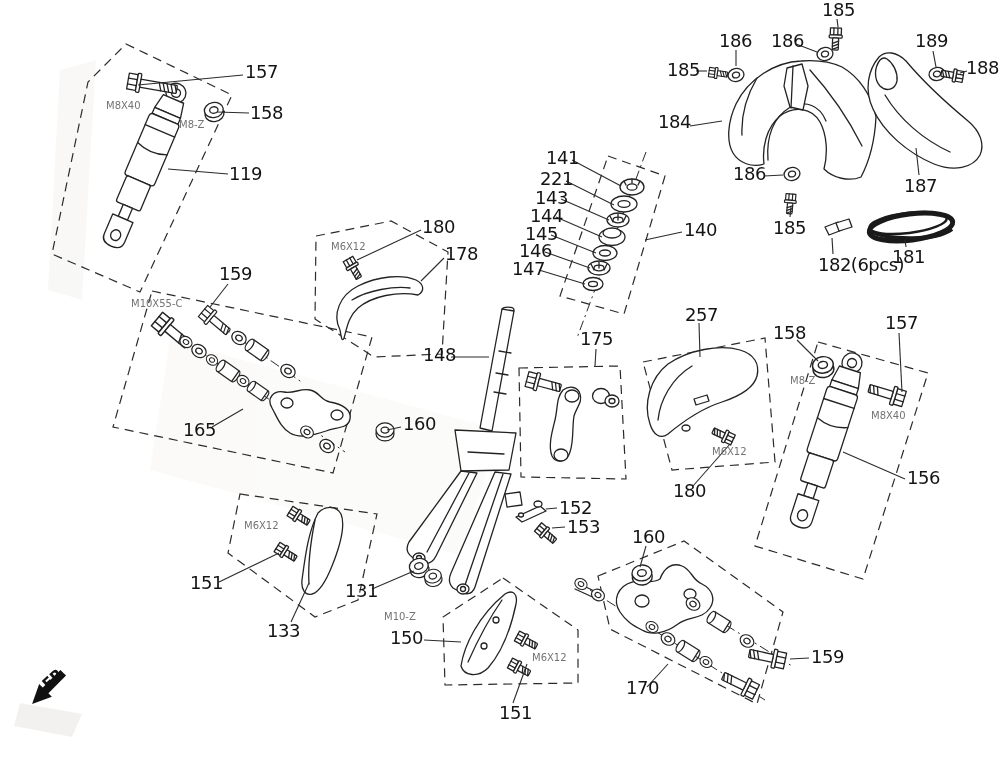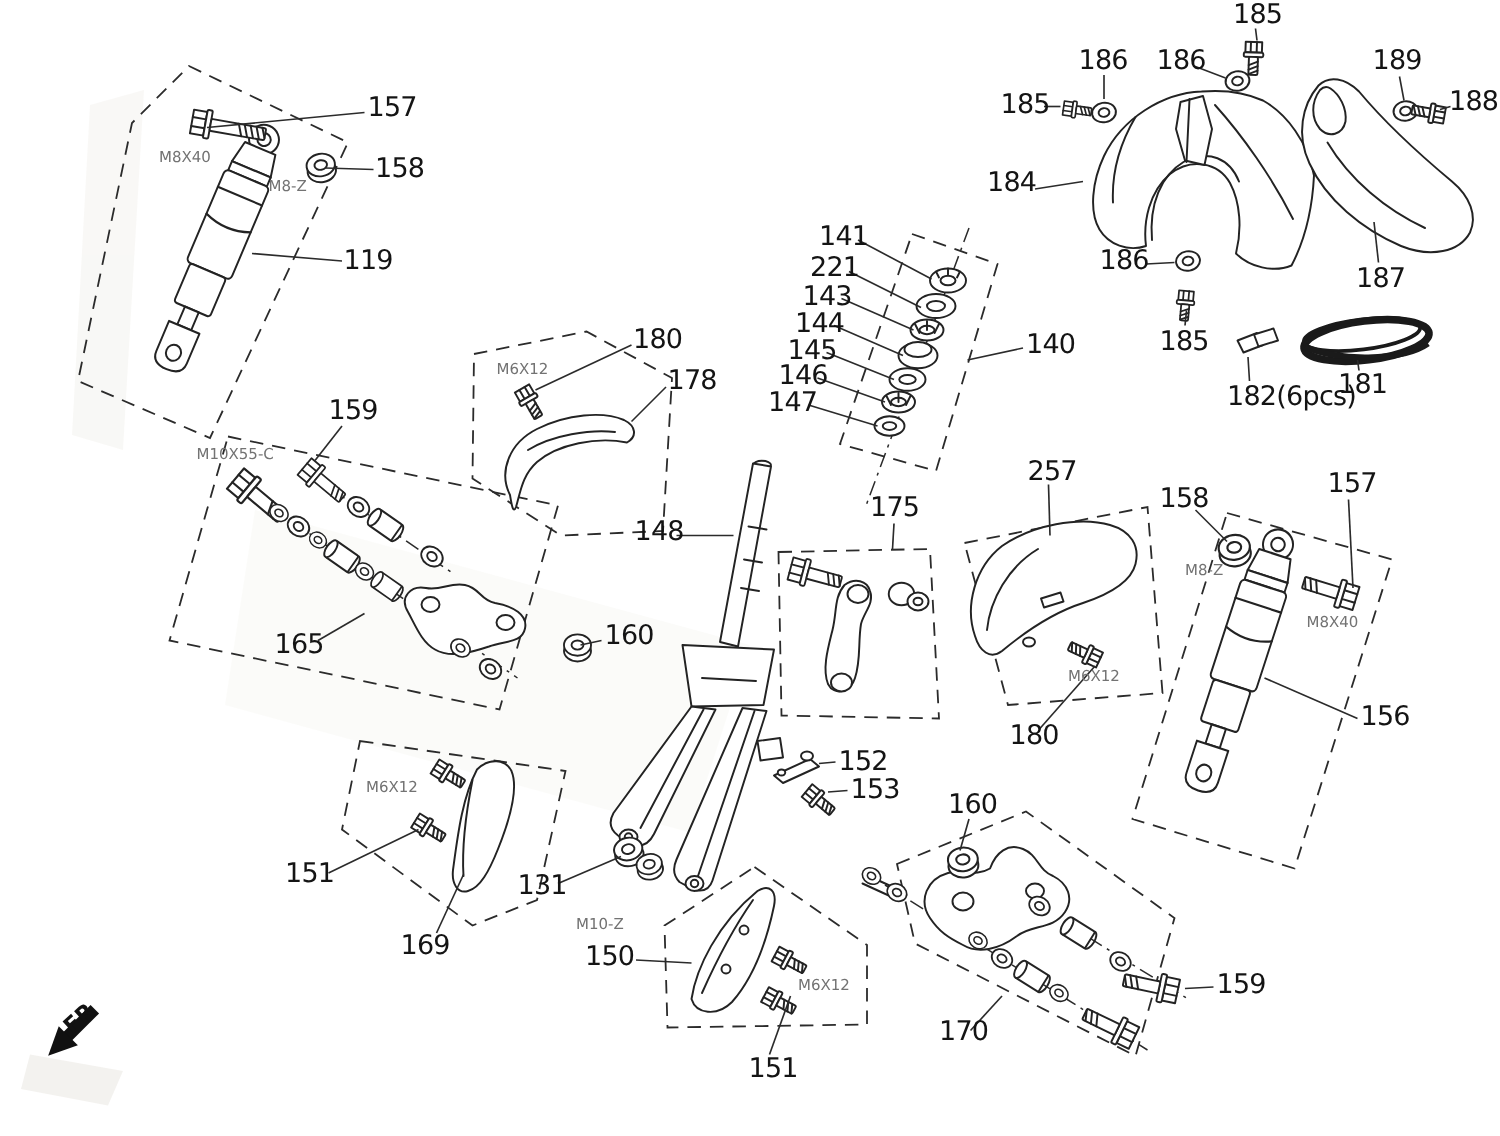--- a/index.html
+++ b/index.html
@@ -390,21 +390,21 @@
   <span class="lbl" style="left:580px;top:329px">175</span>
   <span class="lbl" style="left:685px;top:305px">257</span>
   <span class="lbl" style="left:773px;top:323px">158</span>
   <span class="lbl" style="left:885px;top:313px">157</span>
   <span class="lbl" style="left:907px;top:468px">156</span>
   <span class="lbl" style="left:673px;top:481px">180</span>
   <span class="lbl" style="left:559px;top:498px">152</span>
   <span class="lbl" style="left:567px;top:517px">153</span>
   <span class="lbl" style="left:632px;top:527px">160</span>
   <span class="lbl" style="left:190px;top:573px">151</span>
-  <span class="lbl" style="left:267px;top:621px">169</span>
+  <span class="lbl" style="left:267px;top:621px">133</span>
   <span class="lbl" style="left:345px;top:581px">131</span>
   <span class="lbl" style="left:390px;top:628px">150</span>
   <span class="lbl" style="left:499px;top:703px">151</span>
   <span class="lbl" style="left:626px;top:678px">170</span>
   <span class="lbl" style="left:811px;top:647px">159</span>
   <span class="lbl" style="left:658px;top:112px">184</span>
   <span class="lbl" style="left:822px;top:0px">185</span>
   <span class="lbl" style="left:771px;top:31px">186</span>
   <span class="lbl" style="left:719px;top:31px">186</span>
   <span class="lbl" style="left:667px;top:60px">185</span>

